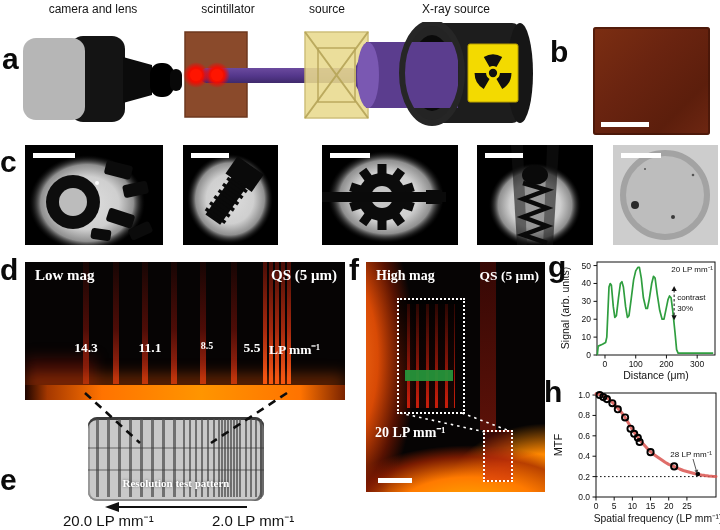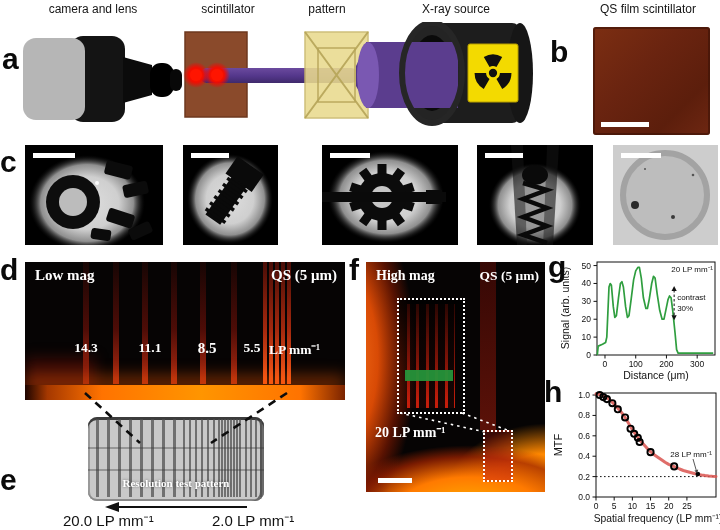--- a/index.html
+++ b/index.html
@@ -67,23 +67,22 @@
       <linearGradient id="rodG" x1="0" y1="0" x2="0" y2="1">
         <stop offset="0%" stop-color="#6b4a9e"></stop>
           <stop offset="55%" stop-color="#53368a"></stop>
         <stop offset="100%" stop-color="#3f2a6b"></stop>
       </linearGradient>
     </defs>
   </svg>
 
   <span class="tl" style="left:93px">camera and lens</span>
   <span class="tl" style="left:228px">scintillator</span>
-  <span class="tl" style="left:327px">pattern</span>
+  <span class="tl" style="left:327px">source</span>
   <span class="tl" style="left:456px">X-ray source</span>
-  <span class="tl" style="left:648px">QS film scintillator</span>
 
   <span class="letter" style="left:2px;top:44px">a</span>
   <span class="letter" style="left:550px;top:37px">b</span>
   <span class="letter" style="left:0px;top:147px">c</span>
   <span class="letter" style="left:0px;top:255px">d</span>
   <span class="letter" style="left:0px;top:465px">e</span>
   <span class="letter" style="left:349px;top:255px">f</span>
   <span class="letter" style="left:548px;top:252px">g</span>
   <span class="letter" style="left:544px;top:377px">h</span>
 
@@ -236,21 +235,21 @@
         <div class="dstripe bright" style="left: 250px; width: 4px;"></div>
         <div class="dstripe bright" style="left: 256px; width: 4px;"></div>
         <div class="dstripe bright" style="left: 262px; width: 4px;"></div>
       </div>
     <div id="d-corner"></div>
     <div id="d-band"></div>
     <span class="wlabel" style="left:10px;top:5px;font-size:15px">Low mag</span>
     <span class="wlabel" style="right:8px;top:5px;font-size:15px">QS (5 μm)</span>
     <span class="wlabel" style="left:61px;top:78px;font-size:13.5px;transform:translateX(-50%)">14.3</span>
     <span class="wlabel" style="left:125px;top:78px;font-size:13.5px;transform:translateX(-50%)">11.1</span>
-    <span class="wlabel" style="left:182px;top:78px;font-size:15px;transform:translateX(-50%)">8.5</span>
+    <span class="wlabel" style="left:182px;top:78px;font-size:10px;transform:translateX(-50%)">8.5</span>
     <span class="wlabel" style="left:227px;top:78px;font-size:13.5px;transform:translateX(-50%)">5.5</span>
     <span class="wlabel" style="left:244px;top:78px;font-size:13.5px">LP mm⁻¹</span>
   </div>
 
   <div class="panel-photo" id="panel-e">
     <div id="e-stripes" style="position:absolute;inset:0">
         <div class="estripe" style="left: 8px; width: 3px;"></div>
         <div class="estripe" style="left: 19px; width: 3px;"></div>
         <div class="estripe" style="left: 30px; width: 3px;"></div>
         <div class="estripe" style="left: 41px; width: 3px;"></div>

